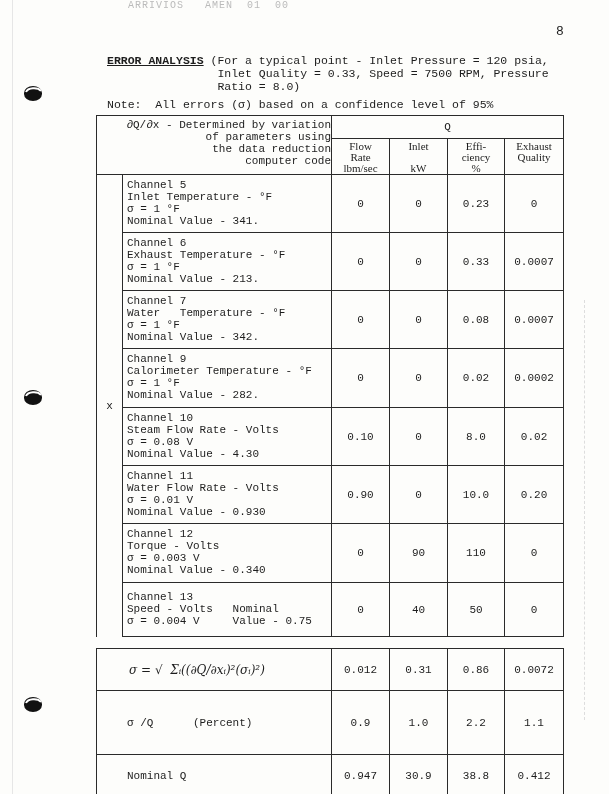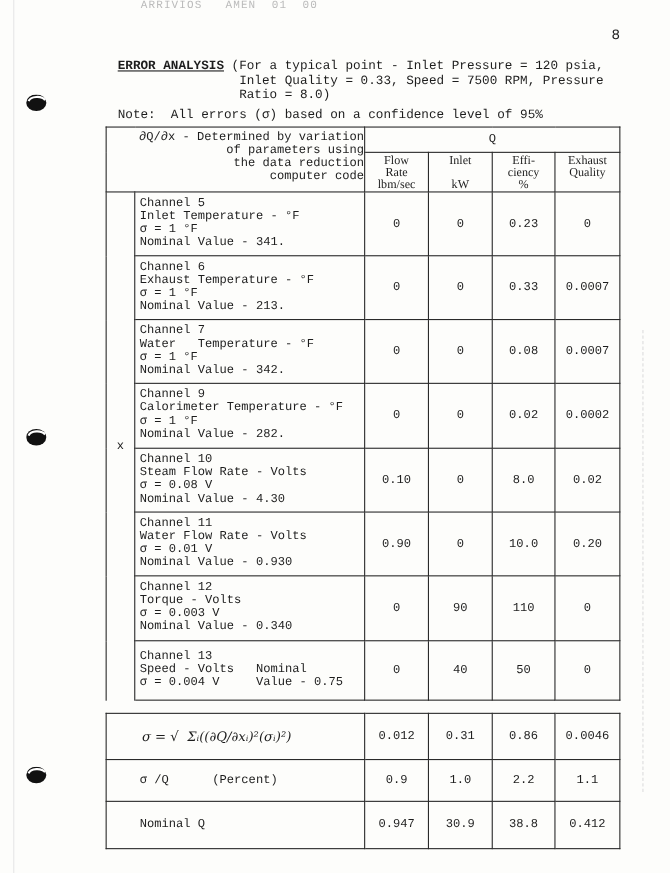--- a/index.html
+++ b/index.html
@@ -178,23 +178,23 @@
       <col style="width:58px">
       <col style="width:57px">
       <col style="width:59px">
   </colgroup>
   <tbody>
       <tr style="height:42px">
     <td class="formula">σ = √  Σᵢ((∂Q/∂xᵢ)²(σᵢ)²)</td>
     <td class="val">0.012</td>
     <td class="val">0.31</td>
     <td class="val">0.86</td>
-    <td class="val">0.0046</td>
-  </tr>
-  <tr style="height:38px">
+    <td class="val">0.0072</td>
+  </tr>
+  <tr style="height:64px">
     <td class="ftr-label" style="white-space:pre">σ /Q      (Percent)</td>
     <td class="val">0.9</td>
     <td class="val">1.0</td>
     <td class="val">2.2</td>
     <td class="val">1.1</td>
   </tr>
   <tr style="height:43px">
     <td class="ftr-label">Nominal Q</td>
     <td class="val">0.947</td>
     <td class="val">30.9</td>

